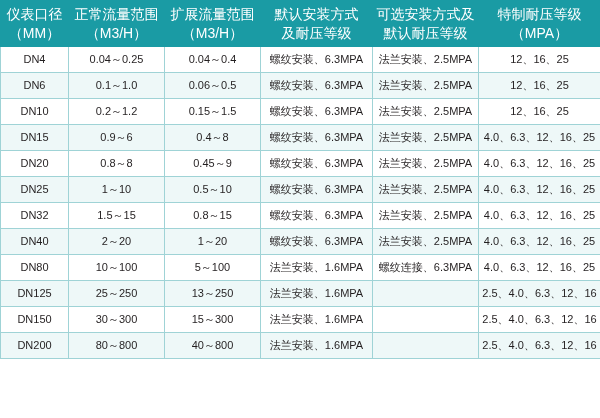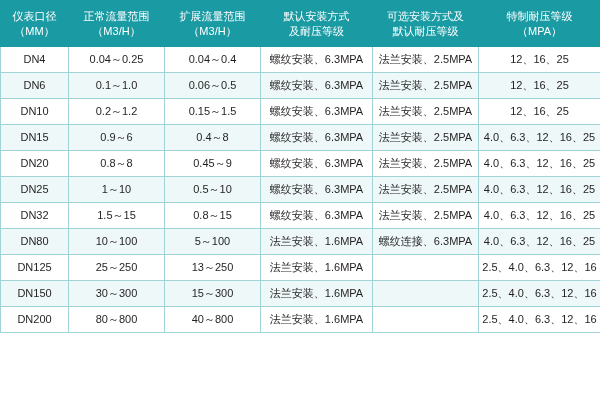--- a/index.html
+++ b/index.html
@@ -30,21 +30,21 @@
     height: 26px;
     box-sizing: border-box;
     white-space: nowrap;
     overflow: hidden;
   }
   #spec-table thead th {
     background: #1a9ba4;
     color: #ffffff;
     border: 1px solid #1a9ba4;
     height: 46px;
-    font-size: 11px;
+    font-size: 14px;
     font-weight: normal;
     padding: 2px 2px;
     white-space: normal;
   }
   #spec-table thead th .line {
     display: block;
   }
   #spec-table tbody tr:nth-child(even) td {
     background: #eef8f8;
   }
@@ -149,20 +149,28 @@
       </tr>
       <tr>
         <td>DN32</td>
         <td>1.5～15</td>
         <td>0.8～15</td>
         <td>螺纹安装、6.3MPA</td>
         <td>法兰安装、2.5MPA</td>
         <td>4.0、6.3、12、16、25</td>
       </tr>
       <tr>
+        <td>DN40</td>
+        <td>2～20</td>
+        <td>1～20</td>
+        <td>螺纹安装、6.3MPA</td>
+        <td>法兰安装、2.5MPA</td>
+        <td>4.0、6.3、12、16、25</td>
+      </tr>
+      <tr>
         <td>DN80</td>
         <td>10～100</td>
         <td>5～100</td>
         <td>法兰安装、1.6MPA</td>
         <td>螺纹连接、6.3MPA</td>
         <td>4.0、6.3、12、16、25</td>
       </tr>
       <tr>
         <td>DN125</td>
         <td>25～250</td>

